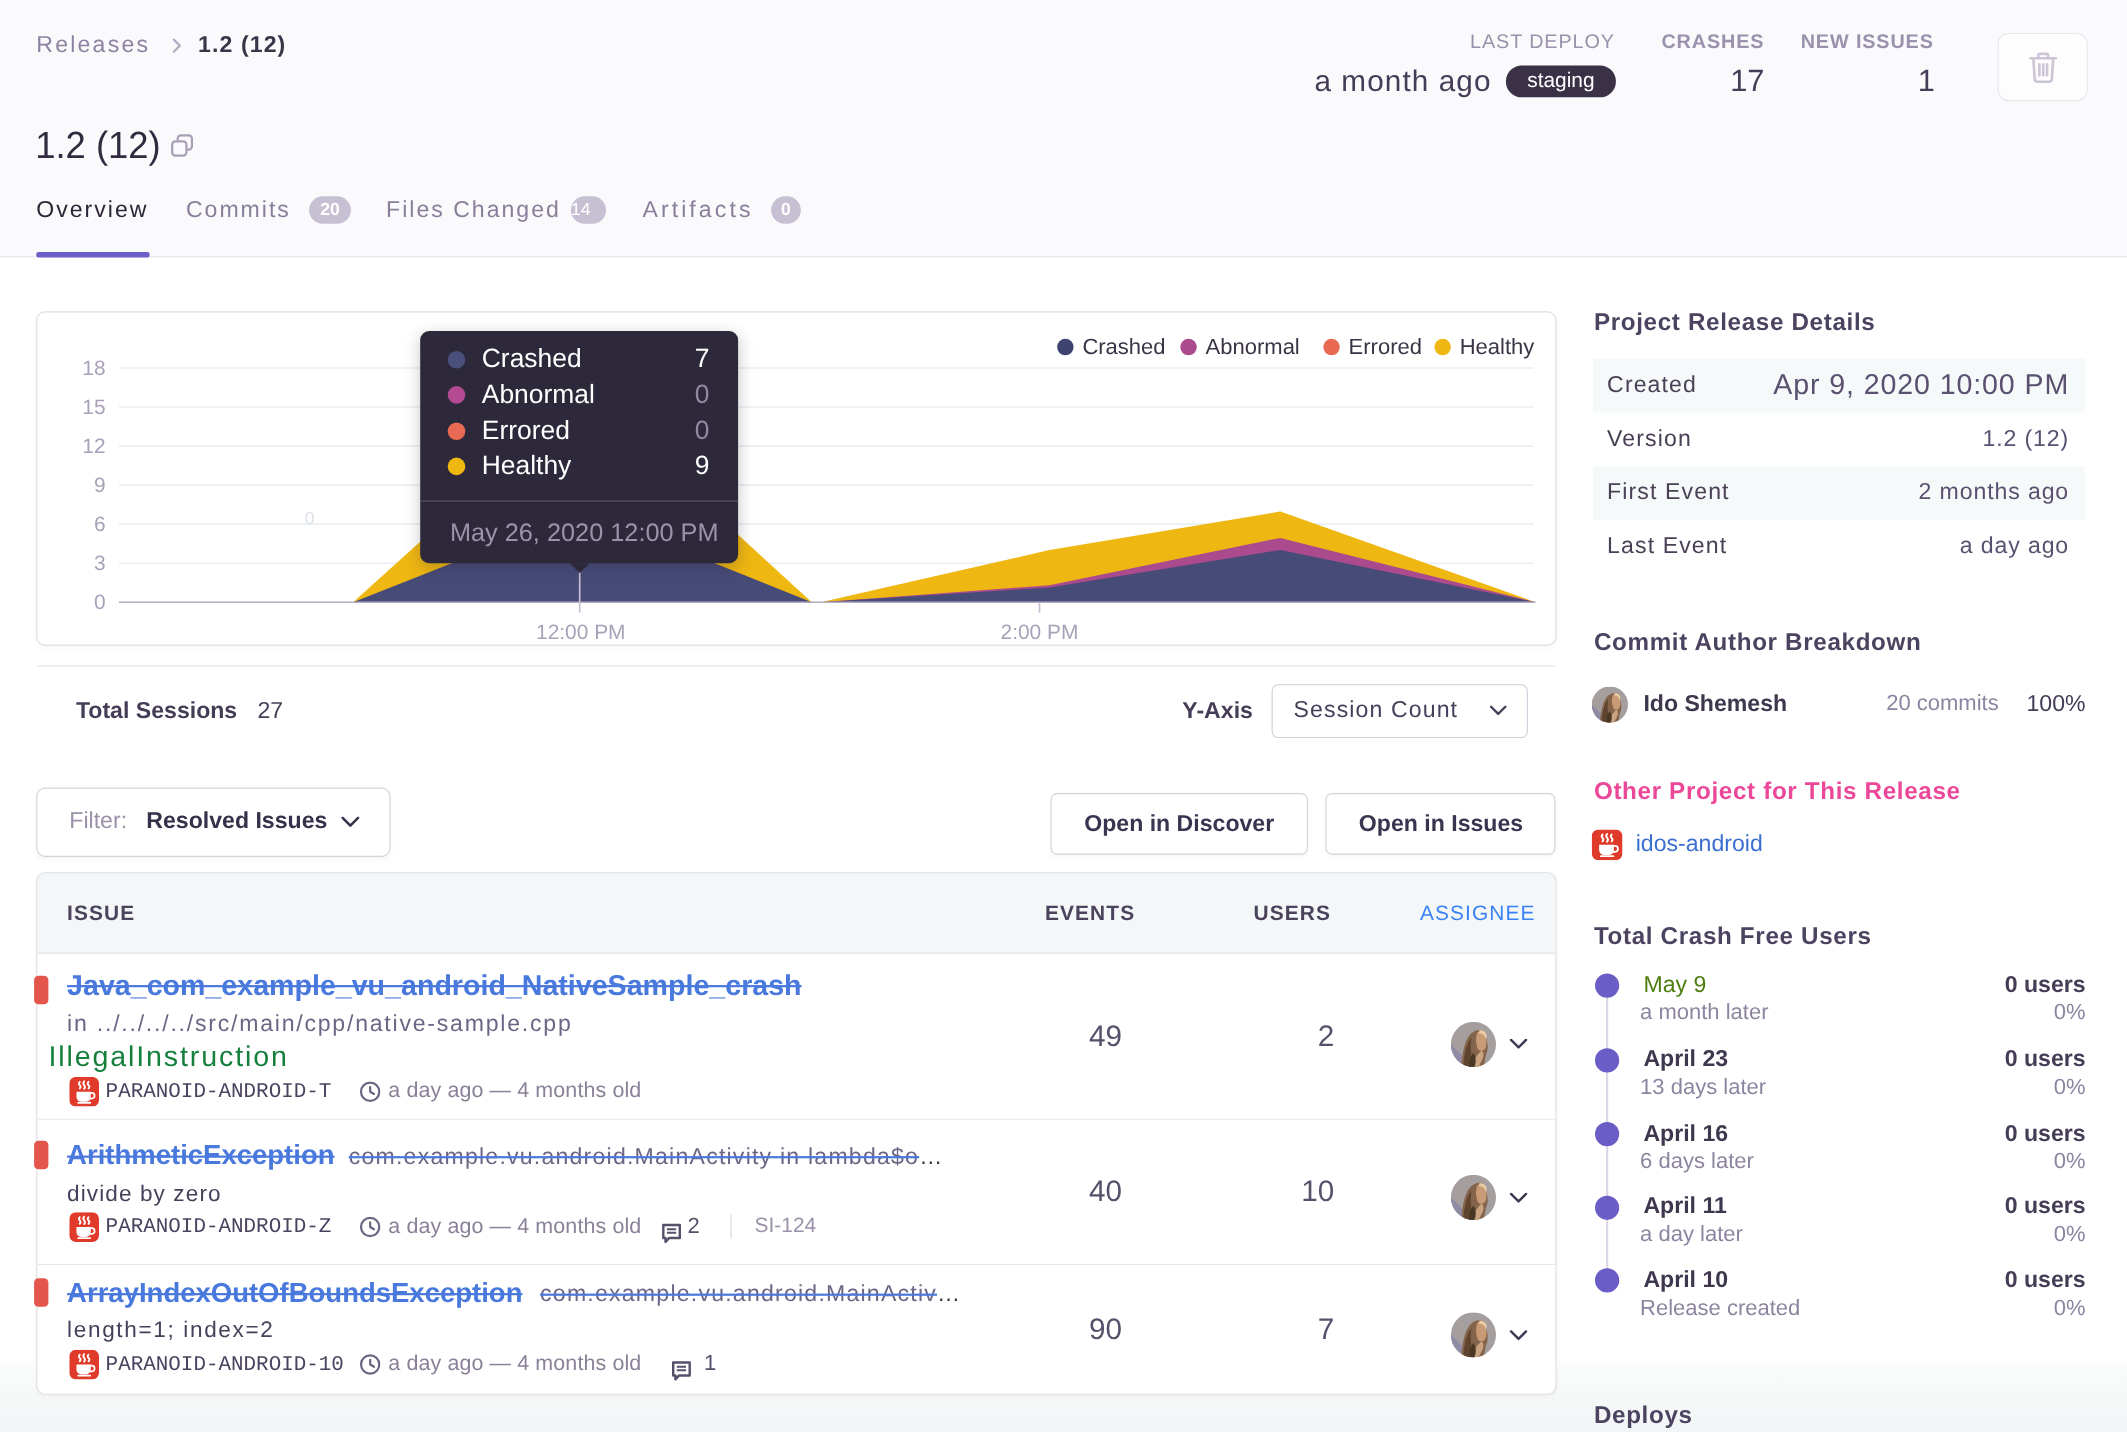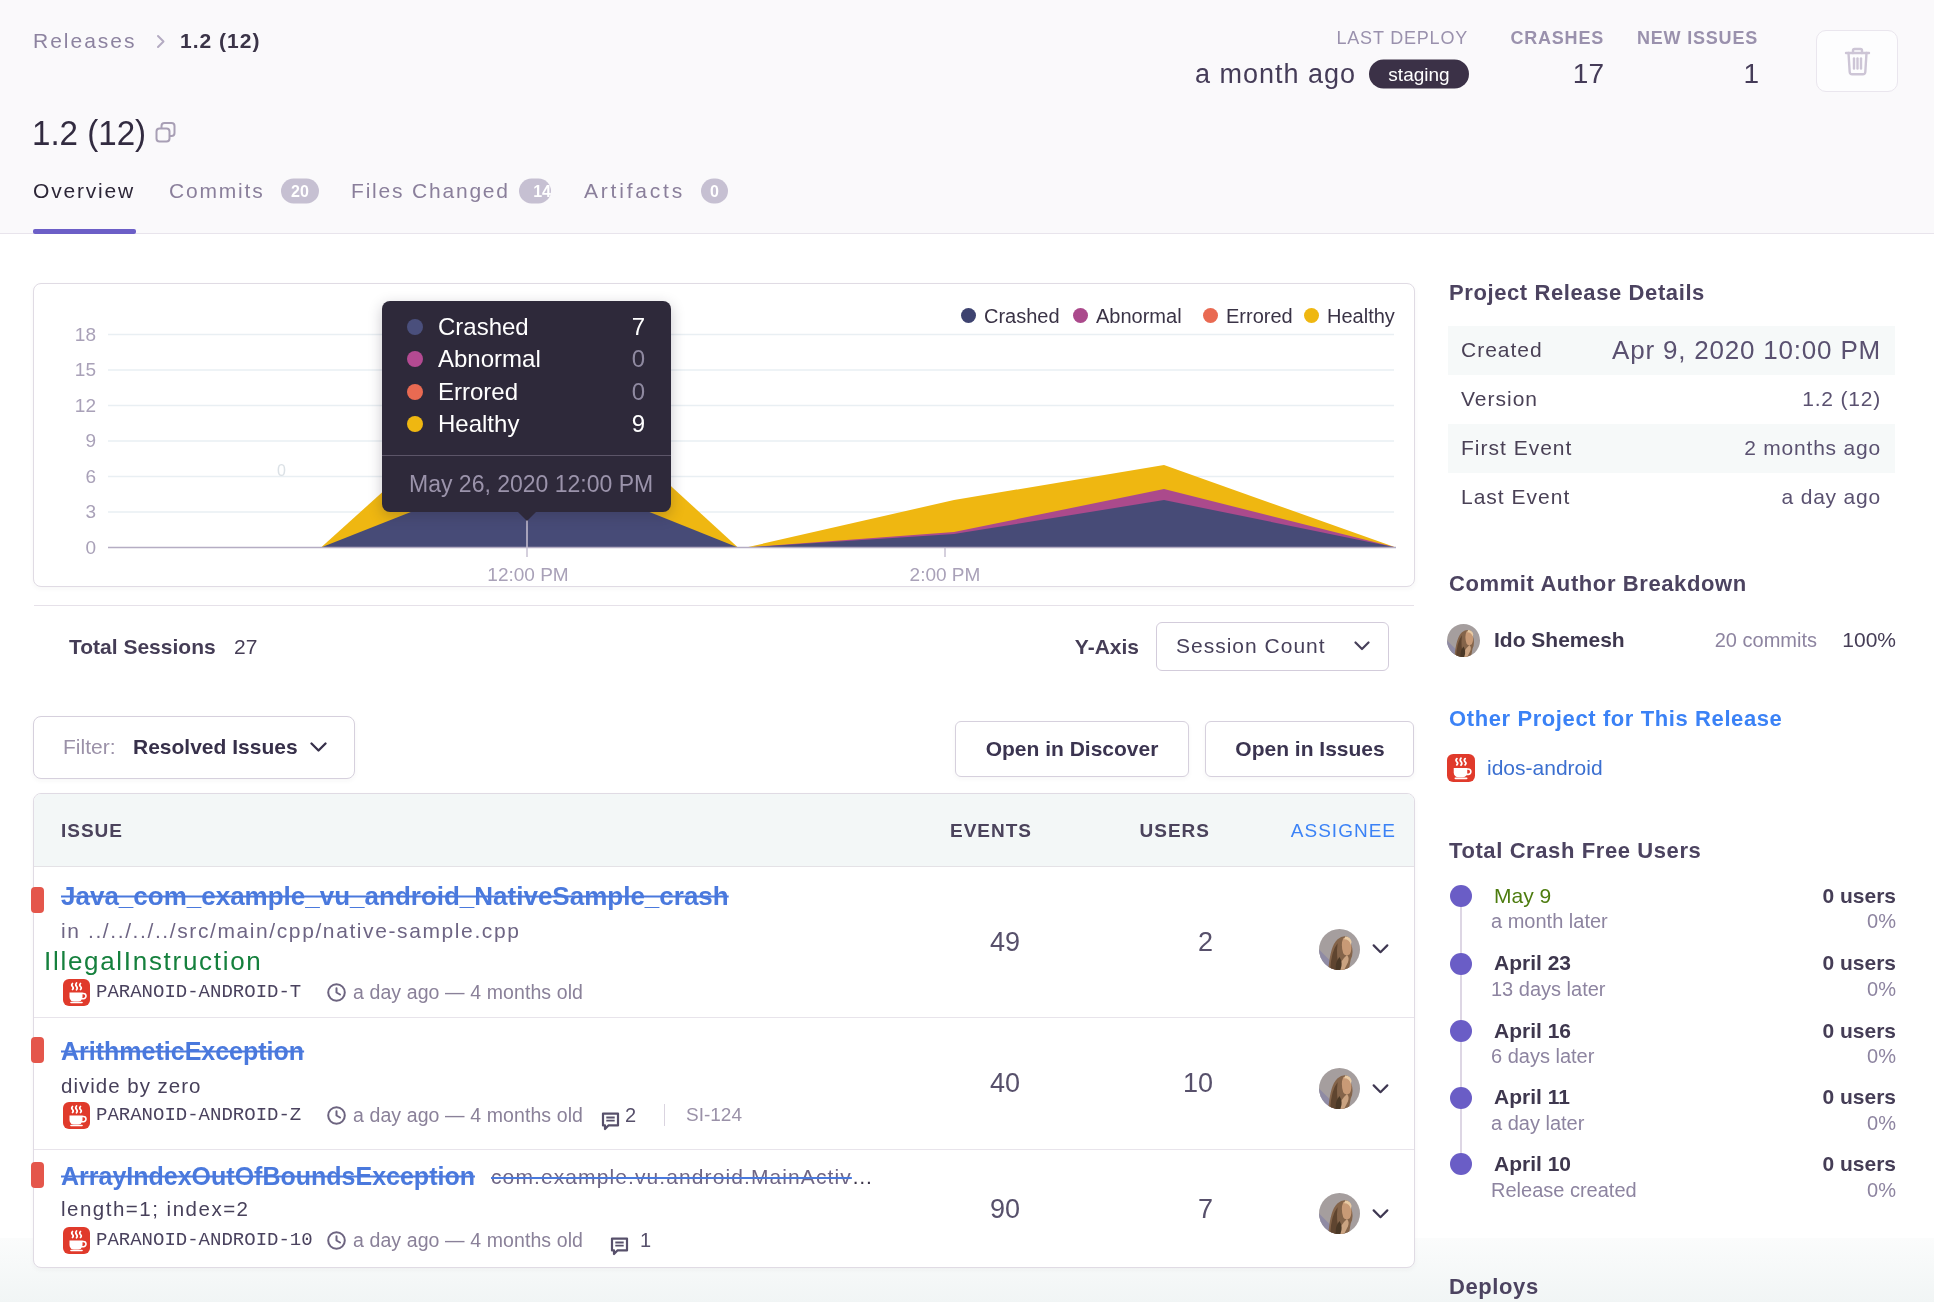--- a/index.html
+++ b/index.html
@@ -89,21 +89,21 @@
     <path d="M11 12.5 v10"></path>
       <path d="M14.5 12.5 v10"></path>
       <path d="M18 12.5 v10"></path>
   </g>
 </svg>
 
 <div class="abs cy" style="left:33px;top:191px;font-size:21px;letter-spacing:1.8px;color:#2c2637">Overview</div>
 <div class="abs cy" style="left:169px;top:191px;font-size:21px;letter-spacing:1.8px;color:#8a7f9b">Commits</div>
 <div class="abs cy" style="left:281px;top:191px;width:38px;height:25px;background:#c6c0d2;border-radius:13px;color:#fff;font-size:16px;font-weight:700;text-align:center;line-height:25px">20</div>
 <div class="abs cy" style="left:351px;top:191px;font-size:21px;letter-spacing:1.8px;color:#8a7f9b">Files Changed</div>
-<div class="abs cy" style="left:519px;top:191px;width:32px;height:25px;background:#c6c0d2;border-radius:13px;color:#fff;font-size:16px;font-weight:700;text-align:right;line-height:25px">14</div>
+<div class="abs cy" style="left:519px;top:191px;width:32px;height:25px;background:#c6c0d2;border-radius:13px;color:#fff;font-size:16px;font-weight:400;text-align:left;line-height:25px">14</div>
 <div class="abs cy" style="left:584px;top:191px;font-size:21px;letter-spacing:2.8px;color:#8a7f9b">Artifacts</div>
 <div class="abs cy" style="left:701px;top:191px;width:27px;height:25px;background:#c6c0d2;border-radius:13px;color:#fff;font-size:16px;font-weight:700;text-align:center;line-height:25px">0</div>
 <div class="abs" style="left:33px;top:229px;width:103px;height:5px;background:#6c5fc7;border-radius:2px"></div>
 
 <div class="card" style="left:33px;top:283px;width:1382px;height:304px">
   <svg class="abs" style="left:0;top:0" width="1380" height="321" viewBox="0 0 1380 321">
     <g stroke="#e9eff3" stroke-width="1.5">
       <line x1="74" y1="50.5" x2="1360" y2="50.5"></line>
         <line x1="74" y1="86" x2="1360" y2="86"></line>
       <line x1="74" y1="121.5" x2="1360" y2="121.5"></line>
@@ -212,20 +212,21 @@
   <div class="abs cy" style="left:971px;top:148px;transform:translate(-50%,-50%);font-size:27px;color:#57506b">49</div>
   <div class="abs cy" style="right:201px;top:148px;font-size:27px;color:#57506b">2</div>
   <svg class="abs" style="left:1285px;top:135px" width="41" height="41" viewBox="0 0 44 44">
       <use href="#avatar"></use>
     </svg>
   <svg class="abs" style="left:1338px;top:150px" width="17" height="10" viewBox="0 0 18 11">
       <use href="#chev"></use>
     </svg>
 
   <div class="abs cy" style="left:27px;top:257px;font-size:25px;font-weight:700"><span class="link strike">ArithmeticException</span></div>
+  <div class="abs cy" style="left:283px;top:258px;font-size:21px;letter-spacing:1.1px"><span class="strike" style="color:#6e6584;text-decoration-color:#4a79dd">com.example.vu.android.MainActivity in lambda$o</span><span style="color:#3b3448">…</span></div>
   <div class="abs cy" style="left:27px;top:292px;font-size:20.5px;letter-spacing:1px;color:#47405a">divide by zero</div>
   <svg class="abs" style="left:29px;top:308px" width="27" height="27">
       <use href="#java"></use>
     </svg>
   <div class="abs cy mono" style="left:62px;top:321px;font-size:19px;color:#4a425e">PARANOID-ANDROID-Z</div>
   <svg class="abs" style="left:293px;top:312px" width="19" height="19">
       <use href="#clock"></use>
     </svg>
   <div class="abs cy" style="left:319px;top:321px;font-size:19.5px;letter-spacing:.1px;color:#8a8199">a day ago — 4 months old</div>
   <svg class="abs" style="left:567px;top:317px" width="19" height="20" viewBox="0 0 19 20">
@@ -285,21 +286,21 @@
 <div class="abs cy" style="right:53px;top:497px;font-size:21px;letter-spacing:.8px;color:#5a5170">a day ago</div>
 
 <div class="abs cy" style="left:1449px;top:584px;font-size:22px;font-weight:700;letter-spacing:.6px;color:#4c4360">Commit Author Breakdown</div>
 <svg class="abs" style="left:1447px;top:624px" width="33" height="33" viewBox="0 0 44 44">
     <use href="#avatar"></use>
   </svg>
 <div class="abs cy" style="left:1494px;top:640px;font-size:21px;font-weight:700;color:#3e374e">Ido Shemesh</div>
 <div class="abs cy" style="right:117px;top:640px;font-size:20px;color:#8d84a0">20 commits</div>
 <div class="abs cy" style="right:38px;top:640px;font-size:21px;color:#453d56">100%</div>
 
-<div class="abs cy" style="left:1449px;top:719px;font-size:22px;font-weight:700;letter-spacing:.6px;color:#3b82f6">Other Project for This Release</div>
+<div class="abs cy" style="left:1449px;top:719px;font-size:22px;font-weight:700;letter-spacing:.6px;color:#ec4899">Other Project for This Release</div>
 <svg class="abs" style="left:1447px;top:754px" width="28" height="28" viewBox="0 0 27 27">
     <use href="#java"></use>
   </svg>
 <div class="abs cy" style="left:1487px;top:768px;font-size:21px;color:#3b6fd0">idos-android</div>
 
 <div class="abs cy" style="left:1449px;top:851px;font-size:22px;font-weight:700;letter-spacing:.6px;color:#4c4360">Total Crash Free Users</div>
 <div class="abs" style="left:1460px;top:896px;width:2px;height:268px;background:#ddd6e4"></div>
 <div class="abs" style="left:1450px;top:885px;width:22px;height:22px;border-radius:11px;background:#6a5dc6"></div>
 <div class="abs cy" style="left:1494px;top:896px;font-size:21px;font-weight:400;color:#4d7c0f">May 9</div>
 <div class="abs cy" style="left:1491px;top:921px;font-size:20px;color:#8d84a0">a month later</div>

